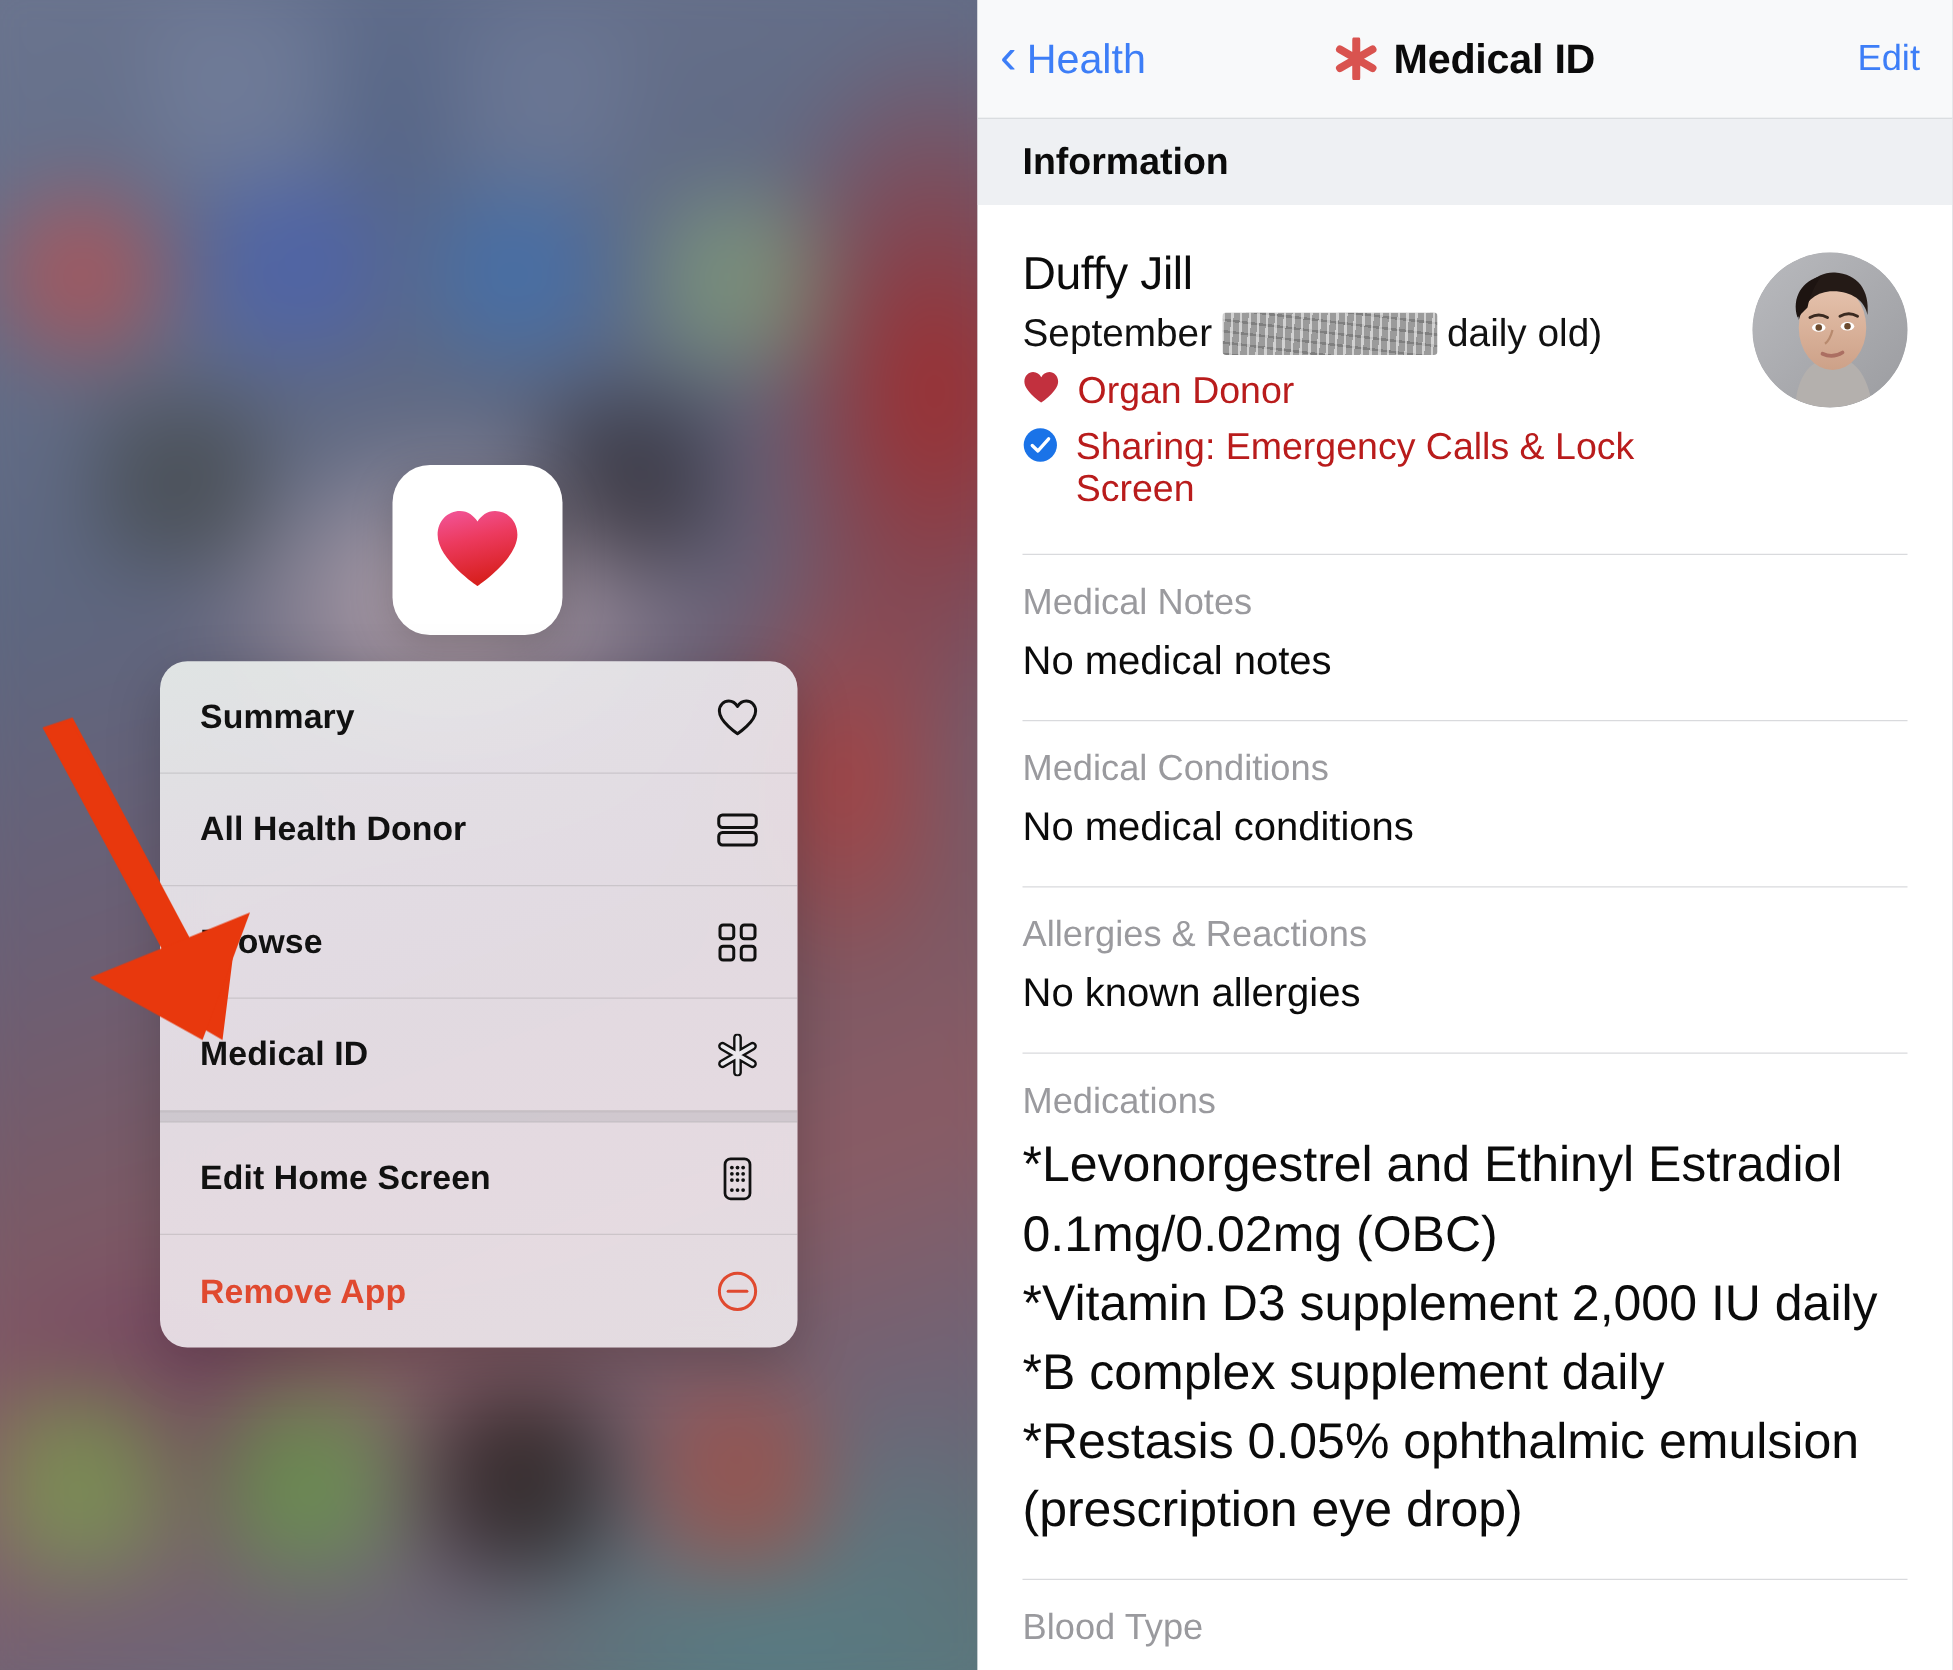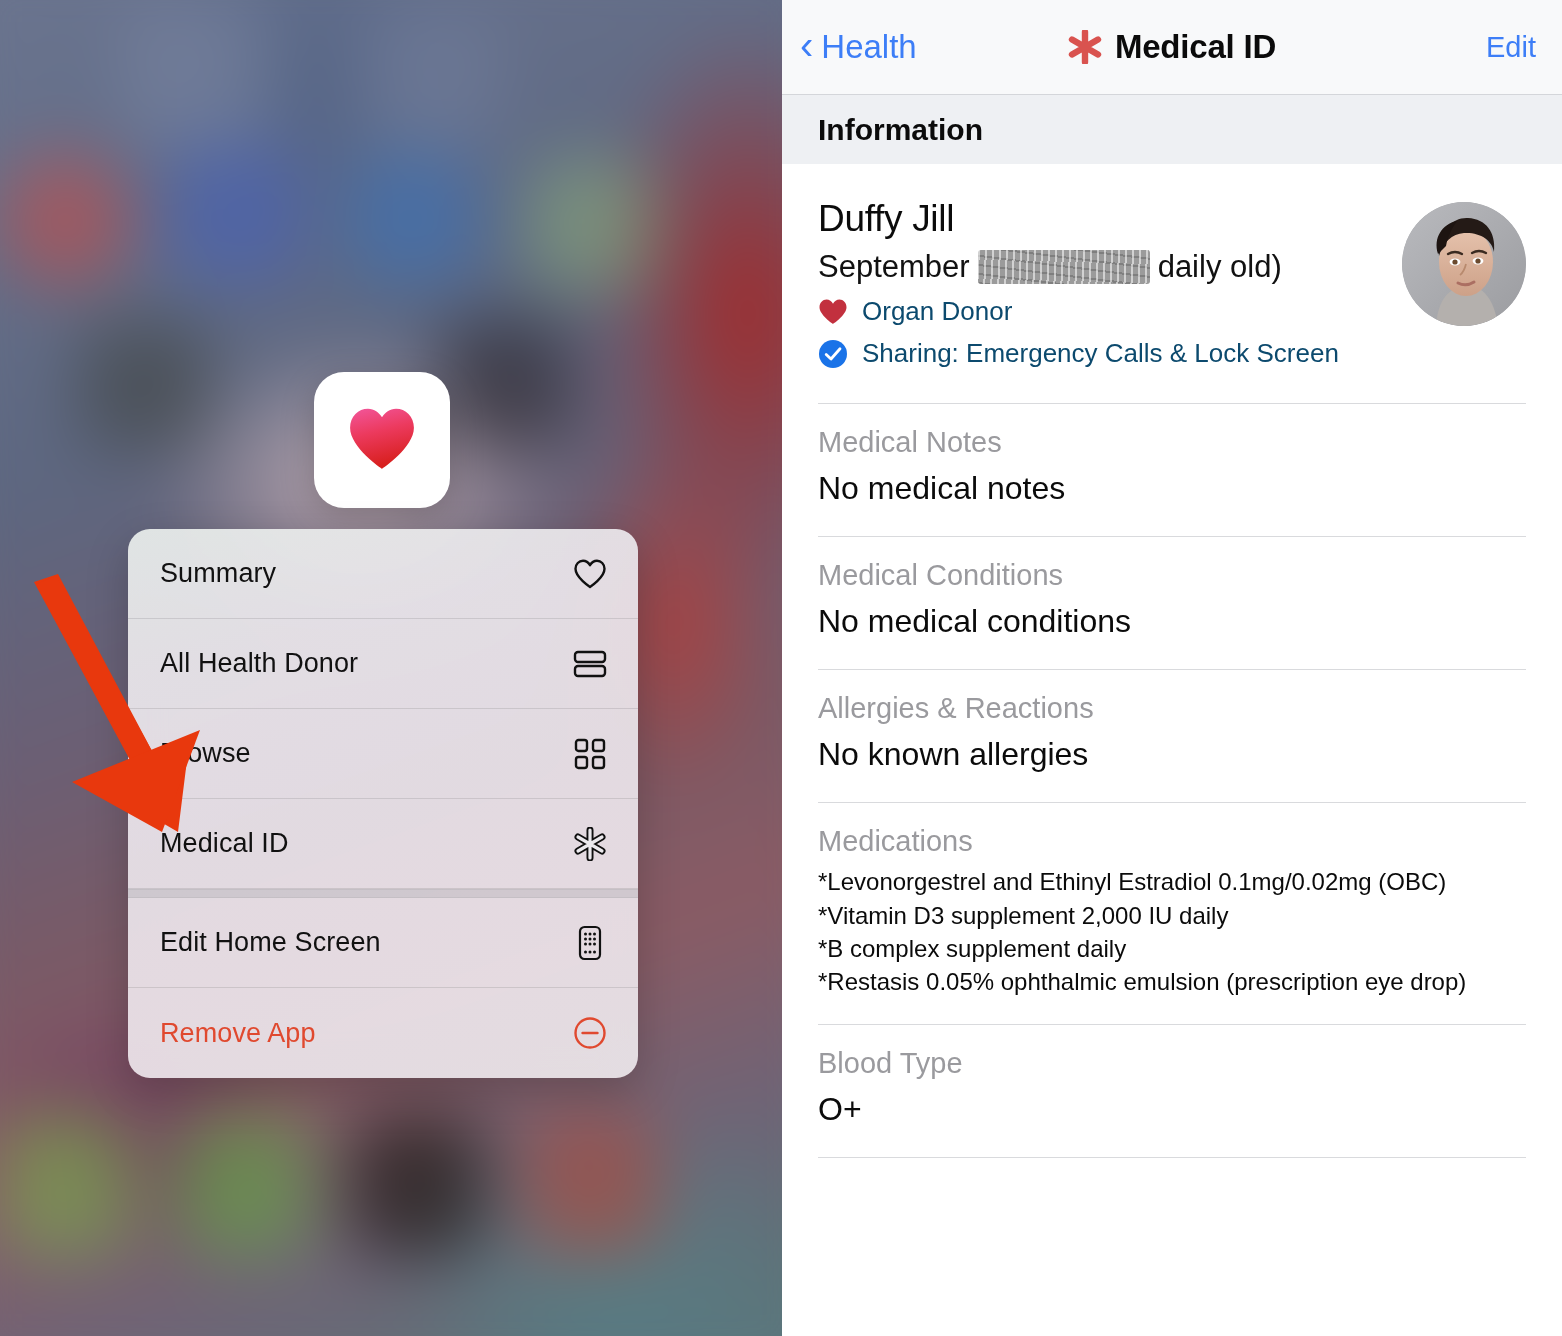--- a/index.html
+++ b/index.html
@@ -10,20 +10,21 @@
     overflow: hidden;
   }
   #screen { position: relative; width: 1562px; height: 1336px; display: flex; }
 
   
   #left {
     position: relative;
     width: 782px; height: 1336px;
     overflow: hidden;
     background: #6a6f82;
+    font-weight: bold;
   }
   .wall {
     position: absolute; inset: -60px;
     filter: blur(34px);
   }
   .wl {
     position: absolute;
     border-radius: 50%;
   }
   
@@ -175,37 +176,37 @@
     width: 172px; height: 34px;
     margin: 0 6px;
     background:
       repeating-linear-gradient(93deg, rgba(255,255,255,.55) 0 2px, rgba(0,0,0,0) 2px 7px),
       repeating-linear-gradient(7deg, rgba(0,0,0,.18) 0 2px, rgba(0,0,0,0) 2px 9px),
       #9b9b9b;
     border-radius: 3px;
     filter: blur(.4px);
     vertical-align: middle;
   }
-  .p-flag { display: flex; align-items: center; gap: 14px; margin-top: 11px; font-size: 26px; color: #0c4a6e; }
+  .p-flag { display: flex; gap: 14px; margin-top: 11px; font-size: 30px; color: #b91c1c; }
   .p-flag svg { display: block; }
   #avatar {
     width: 124px; height: 124px; border-radius: 50%;
     margin-left: 18px; margin-top: 4px;
     overflow: hidden; flex: 0 0 auto;
     background: #a8a9ad;
     position: relative;
   }
   #avatar svg { display: block; width: 124px; height: 124px; }
 
   .field { padding: 22px 0 26px 0; border-top: 1px solid #d9dadd; }
   .field:first-of-type { border-top: 1px solid #d9dadd; }
   .f-label { font-size: 29px; color: #9a9a9e; margin-bottom: 7px; }
   .f-value { font-size: 32px; color: #0b0b0b; line-height: 1.38; }
   .f-value .ln { display: block; }
-  #field-meds .f-value { font-size: 24px; }
+  #field-meds .f-value { font-size: 40px; }
 </style>
 </head>
 <body>
 
 <div id="screen">
 
   <div id="left">
     <div class="wall">
       <div class="wl base"></div>
       <div class="wl blue-top"></div>

